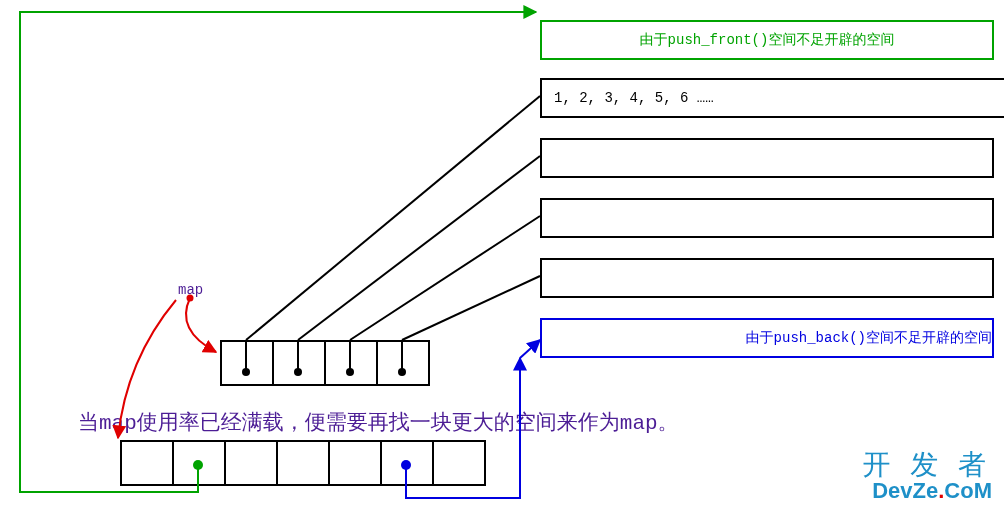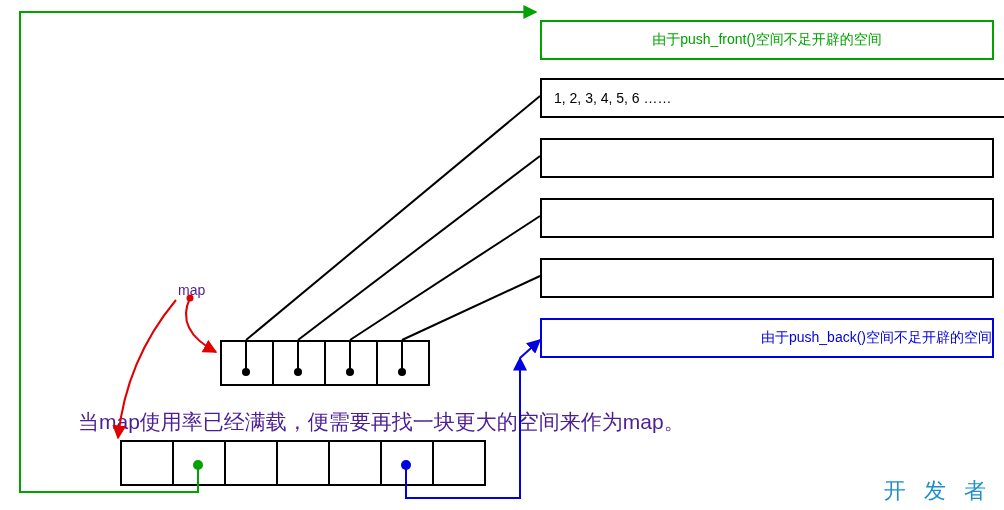--- a/index.html
+++ b/index.html
@@ -6,23 +6,23 @@
   body{font-family:"SimSun","宋体",serif;font-size:14px;background:#fff}
   .stage{position:relative;width:1004px;height:510px}
   svg{position:absolute;left:0;top:0}
   .box{position:absolute;border:2px solid #000;background:#fff}
   .greenbox{border-color:#00a300}
   .bluebox{border-color:#0000e0}
   .label{position:absolute;white-space:nowrap}
   .green{color:#00a300}
   .blue{color:#0000e0}
   .red{color:#4c1d95}
-  .mono{font-family:Liberation Sans, sans-serif}
+  .mono{font-family:Liberation Mono, monospace}
   .watermark{position:absolute;right:12px;bottom:8px;text-align:right;line-height:1.05}
-  .watermark .cn{color:#1e90c8;font-family:"SimHei","黑体",sans-serif;font-size:22px;letter-spacing:6px}
+  .watermark .cn{color:#1e90c8;font-family:"SimHei","黑体",sans-serif;font-size:28px;letter-spacing:6px}
   .watermark .en{color:#1e90c8;font-family:Arial,sans-serif;font-size:22px;font-weight:bold}
   .watermark .en .dot{color:#e00000}
 </style>
 </head>
 <body>
 
 <div class="stage">
 
   <div class="box greenbox" style="left:540px;top:20px;width:450px;height:36px;display:flex;align-items:center;justify-content:center">
     <span class="green mono">由于push_front()空间不足开辟的空间</span>
@@ -51,20 +51,23 @@
   <div class="box" style="left:120px;top:440px;width:50px;height:42px"></div>
   <div class="box" style="left:172px;top:440px;width:50px;height:42px"></div>
   <div class="box" style="left:224px;top:440px;width:50px;height:42px"></div>
   <div class="box" style="left:276px;top:440px;width:50px;height:42px"></div>
   <div class="box" style="left:328px;top:440px;width:50px;height:42px"></div>
   <div class="box" style="left:380px;top:440px;width:50px;height:42px"></div>
   <div class="box" style="left:432px;top:440px;width:50px;height:42px"></div>
 
   <div class="watermark">
     <div class="cn">开 发 者</div>
+    <div class="en">
+      <span>DevZe</span><span class="dot">.</span><span>CoM</span>
+    </div>
   </div>
 
   <svg width="1004" height="510">
     <defs>
       <marker id="arr-green" viewBox="0 0 10 10" refX="9" refY="5" markerWidth="7" markerHeight="7" orient="auto-start-reverse">
         <path d="M0,0 L10,5 L0,10 z" fill="#00a300"></path>
       </marker>
       <marker id="arr-blue" viewBox="0 0 10 10" refX="9" refY="5" markerWidth="7" markerHeight="7" orient="auto-start-reverse">
         <path d="M0,0 L10,5 L0,10 z" fill="#0000e0"></path>
       </marker>

